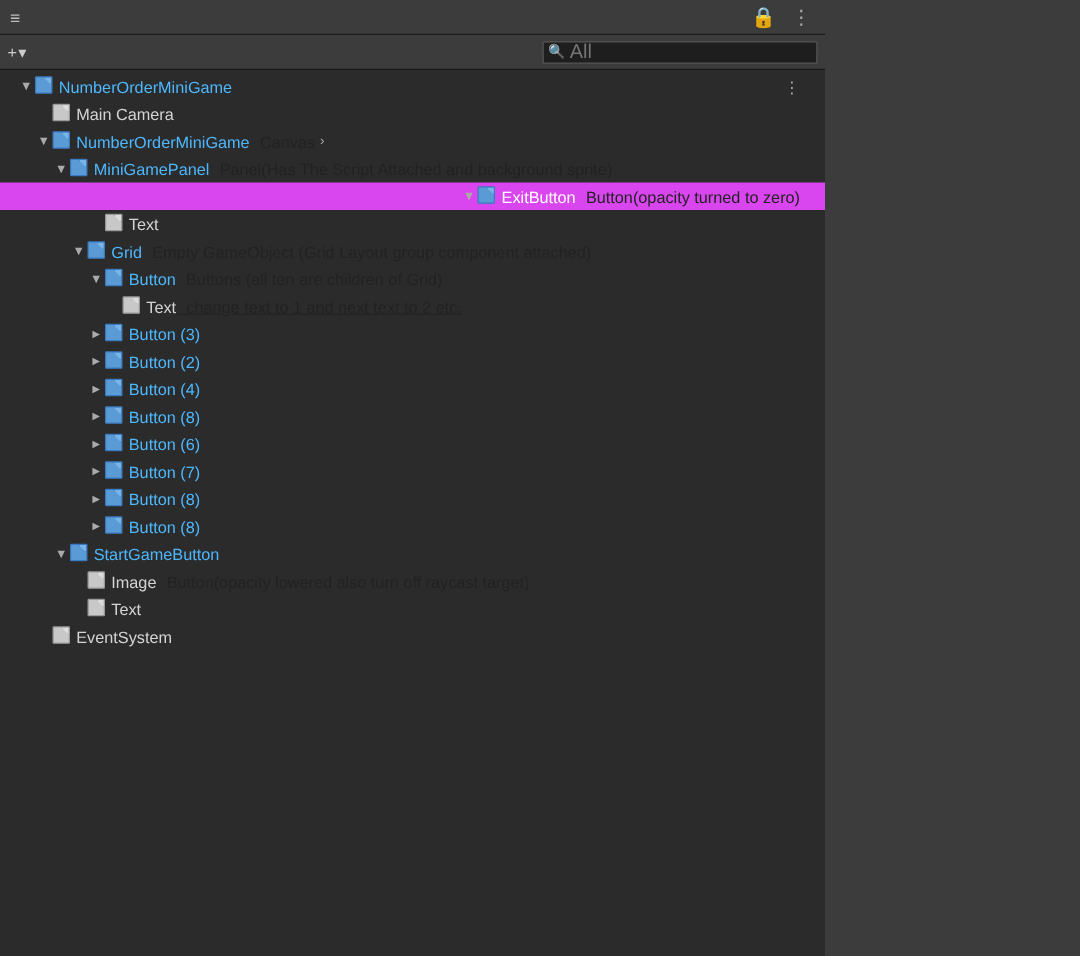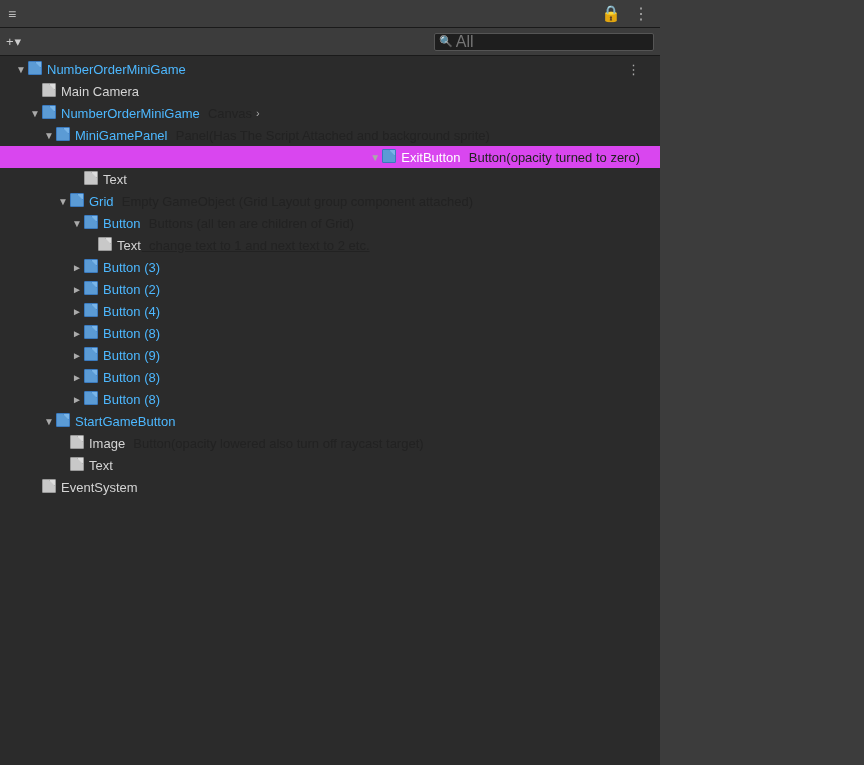--- a/index.html
+++ b/index.html
@@ -343,21 +343,33 @@
       <div class="tree-row">
         <span class="indent"></span>
         <span class="indent"></span>
         <span class="indent"></span>
         <span class="indent"></span>
         <span class="indent"></span>
         <span class="arrow closed"></span>
         <span class="cube-icon">
           <span class="cube-3d"></span>
         </span>
-        <span class="item-label">Button (9)</span>
+        <span class="item-label">Button (6)</span>
+      </div>
+      <div class="tree-row">
+        <span class="indent"></span>
+        <span class="indent"></span>
+        <span class="indent"></span>
+        <span class="indent"></span>
+        <span class="indent"></span>
+        <span class="arrow closed"></span>
+        <span class="cube-icon">
+          <span class="cube-3d"></span>
+        </span>
+        <span class="item-label">Button (7)</span>
       </div>
       <div class="tree-row">
         <span class="indent"></span>
         <span class="indent"></span>
         <span class="indent"></span>
         <span class="indent"></span>
         <span class="indent"></span>
         <span class="arrow closed"></span>
         <span class="cube-icon">
           <span class="cube-3d"></span>

